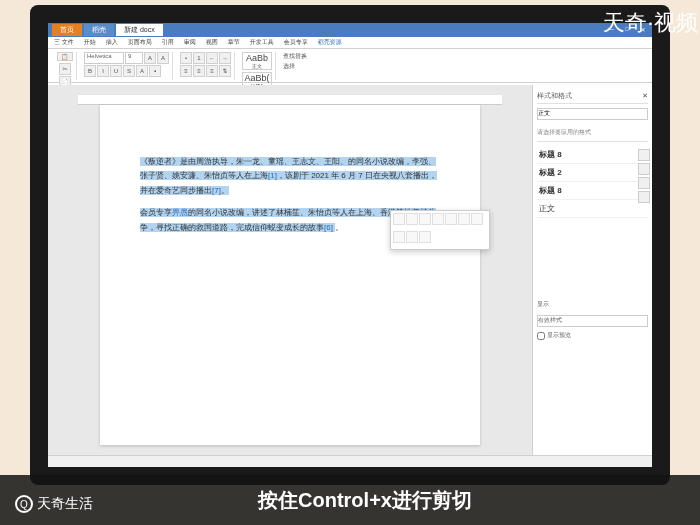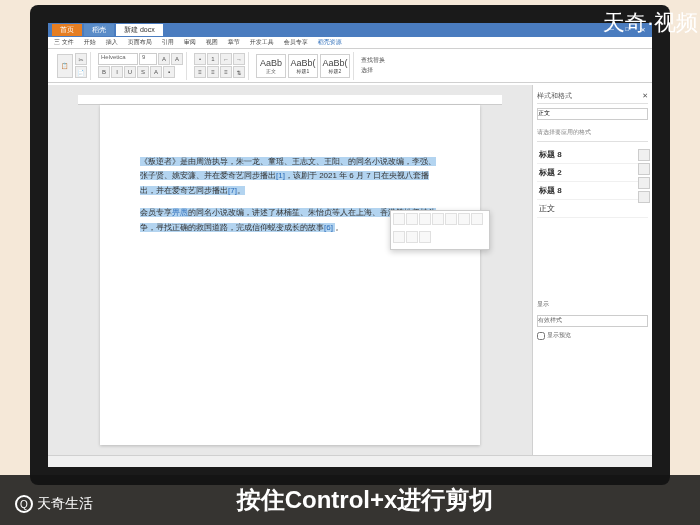--- a/index.html
+++ b/index.html
@@ -12,21 +12,21 @@
   .tab-strip { display: flex; gap: 2px; }
   .tab { padding: 1px 8px; background: #5a8cc8; color: #fff; font-size: 7px; }
   .tab.active { background: #fff; color: #333; }
   .tab.orange { background: #e67e22; }
   
   .menu-bar { height: 12px; background: #fff; border-bottom: 1px solid #d0d0d0; display: flex; align-items: center; padding: 0 6px; gap: 10px; font-size: 6px; color: #444; }
   .menu-item { cursor: pointer; }
   .menu-special { color: #2a6bb8; }
   
   .ribbon { height: 34px; background: #fff; border-bottom: 1px solid #d0d0d0; display: flex; align-items: center; padding: 2px 6px; gap: 4px; }
-  .ribbon-group { display: flex; align-items: center; gap: 2px; padding: 0 3px; border-right: 1px solid #e0e0e0; height: 28px; }
+  .ribbon-group { display: flex; align-items: center; gap: 2px; padding: 0 3px; border-right: 1px solid #e0e0e0; height: 28px; flex-direction: column; }
   .ribbon-btn { width: 12px; height: 12px; background: #f0f0f0; border: 1px solid #d0d0d0; font-size: 6px; display: flex; align-items: center; justify-content: center; color: #555; }
   .ribbon-btn.tall { height: 24px; width: 16px; }
   .font-select { width: 40px; height: 12px; border: 1px solid #ccc; font-size: 6px; padding: 0 2px; color: #666; background: #fff; }
   .size-select { width: 18px; height: 12px; border: 1px solid #ccc; font-size: 6px; padding: 0 2px; color: #666; background: #fff; }
   .style-box { width: 30px; height: 24px; border: 1px solid #d0d0d0; font-size: 7px; display: flex; flex-direction: column; align-items: center; justify-content: center; color: #444; }
   .style-box .big { font-size: 9px; }
   
   .doc-area { position: absolute; top: 62px; left: 0; right: 0; bottom: 12px; background: #e8e8e8; display: flex; }
   .ruler { height: 10px; background: #fff; border-bottom: 1px solid #ccc; }
   .page-wrap { flex: 1; padding: 10px 30px; overflow: hidden; }
@@ -53,21 +53,21 @@
   
   .mini-toolbar { position: absolute; right: 2px; top: 64px; width: 12px; display: flex; flex-direction: column; gap: 2px; }
   .mini-btn { width: 12px; height: 12px; background: #f0f0f0; border: 1px solid #ccc; font-size: 6px; }
   
   .status-bar { position: absolute; bottom: 0; left: 0; right: 0; height: 12px; background: #f0f0f0; border-top: 1px solid #d0d0d0; }
   
   .top-watermark { position: absolute; top: 8px; right: 2px; font-size: 22px; color: #fff; font-weight: 400; z-index: 100; }
   .bottom-bar { position: absolute; bottom: 0; left: 0; right: 0; height: 50px; background: rgba(20,20,20,0.85); display: flex; align-items: center; justify-content: center; z-index: 100; }
   .bottom-logo { position: absolute; left: 15px; bottom: 12px; color: #fff; font-size: 14px; display: flex; align-items: center; gap: 4px; z-index: 101; }
   .logo-circle { width: 18px; height: 18px; border: 2px solid #fff; border-radius: 50%; display: flex; align-items: center; justify-content: center; font-size: 10px; }
-  .caption { color: #fff; font-size: 24px; font-weight: bold; margin-left: 30px; }
+  .caption { color: #fff; font-size: 20px; font-weight: bold; margin-left: 30px; }
   
   .win-controls { position: absolute; right: 2px; top: 1px; display: flex; gap: 2px; }
   .win-btn { width: 14px; height: 10px; font-size: 6px; color: #fff; display: flex; align-items: center; justify-content: center; }
 </style>
 </head>
 <body>
 
 <div class="monitor-frame">
   <div class="screen">
 
@@ -162,21 +162,21 @@
       </div>
     </div>
 
     <div class="doc-area">
       <div class="page-wrap">
         <div class="ruler"></div>
         <div class="page">
           <div class="doc-content">
             <p>
               <span class="highlighted">
-                <span>《叛逆者》是由</span><span>周游执导</span><span>，朱一龙、童瑶、王志文、</span><span>王阳</span><span>、的同名小说改编，</span><span>李强</span><span>、</span><span>张子贤</span><span>、姚安濂、并在爱奇艺同步播出</span><span class="citation">[1]</span><span>，该剧于 2021 年 6 月 7 日在央视八套播出，并在爱奇艺同步播出</span><span class="citation">[7]</span><span>。</span>
+                <span>《叛逆者》是由</span><span>周游执导</span><span>，朱一龙、童瑶、王志文、</span><span>王阳</span><span>、的同名小说改编，</span><span>李强</span><span>、</span><span>张子贤</span><span>、姚安濂、朱怡贞等人在上海</span><span class="citation">[1]</span><span>，该剧于 2021 年 6 月 7 日在央视八套播出，并在爱奇艺同步播出</span><span class="citation">[7]</span><span>。</span>
               </span>
             </p>
             <p style="margin-top:8px">
               <span class="highlighted">
                 <span>会员专享</span><span class="citation">畀愚</span><span>的同名小说改编，讲述了林楠笙、朱怡贞等人在上海、香港等地坚持斗争，寻找正确的救国道路，完成信仰蜕变成长的故事</span><span class="citation">[6]</span>
               </span><span>。</span>
             </p>
           </div>
           <div class="context-toolbar">
             <div class="ctx-btn"></div>

